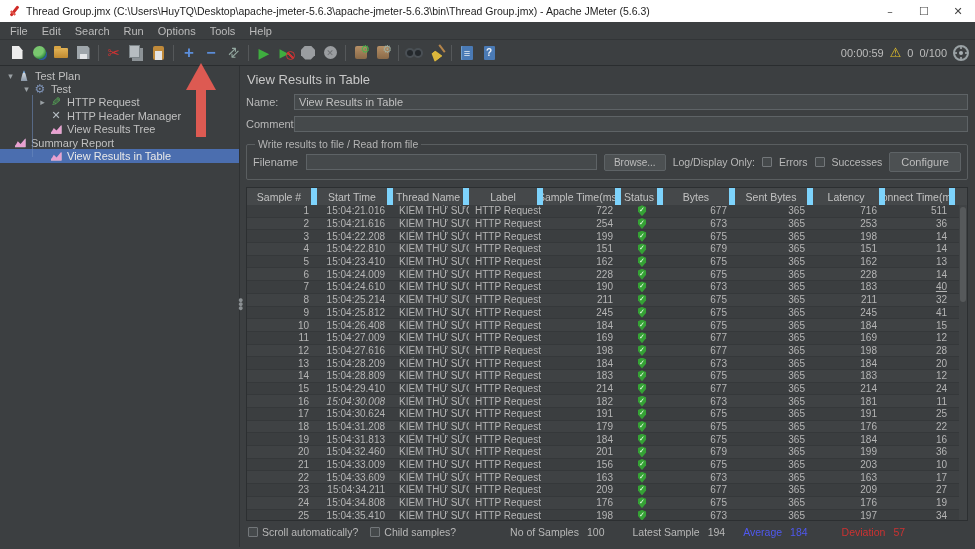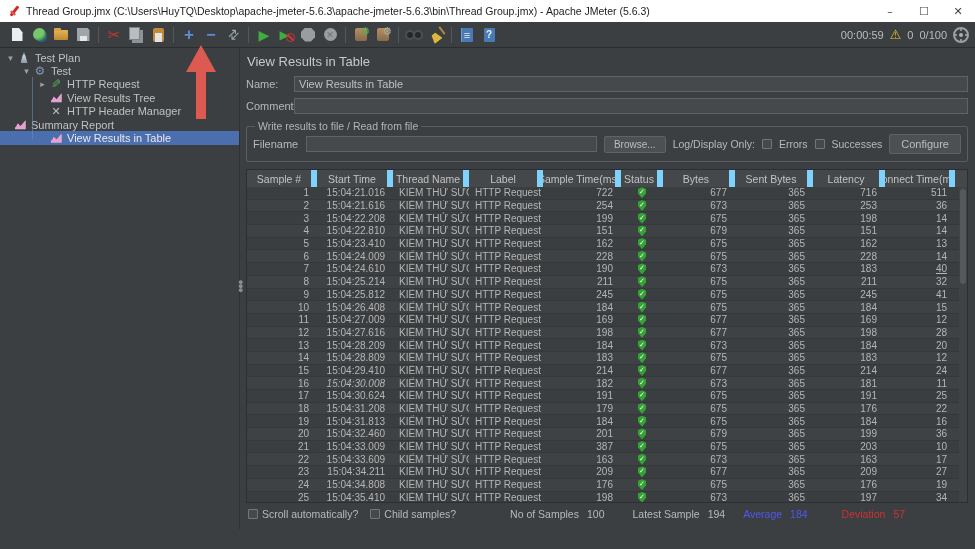--- a/index.html
+++ b/index.html
@@ -165,20 +165,29 @@
   <div class="titlebar">
     <span class="logo"></span>
     <span class="titletext">Thread Group.jmx (C:\Users\HuyTQ\Desktop\apache-jmeter-5.6.3\apache-jmeter-5.6.3\bin\Thread Group.jmx) - Apache JMeter (5.6.3)</span>
     <div class="wbtns">
       <span class="wbtn">–</span>
       <span class="wbtn">☐</span>
       <span class="wbtn">✕</span>
     </div>
   </div>
 
+  <div class="menubar">
+      <span class="mi">File</span>
+      <span class="mi">Edit</span>
+      <span class="mi">Search</span>
+      <span class="mi">Run</span>
+      <span class="mi">Options</span>
+      <span class="mi">Tools</span>
+      <span class="mi">Help</span>
+    </div>
 
   <div class="toolbar">
     <div class="tbicons">
         <div class="tbi i-new-file"></div>
         <div class="tbi i-templates"></div>
         <div class="tbi i-open"></div>
         <div class="tbi i-save"></div>
         <div class="tsep"></div>
         <div class="tbi i-cut"></div>
         <div class="tbi i-copy"></div>
@@ -225,27 +234,27 @@
             <span class="ti t-thread-group"></span>
             <span>Test</span>
           </div>
           <div class="trow" style="padding-left: 36px;">
             <span class="exp">▸</span>
             <span class="ti t-http-request"></span>
             <span>HTTP Request</span>
           </div>
           <div class="trow" style="padding-left: 36px;">
             <span class="exp"></span>
+            <span class="ti t-header-manager"></span>
+            <span>HTTP Header Manager</span>
+          </div>
+          <div class="trow" style="padding-left: 36px;">
+            <span class="exp"></span>
             <span class="ti t-listener"></span>
             <span>View Results Tree</span>
-          </div>
-          <div class="trow" style="padding-left: 36px;">
-            <span class="exp"></span>
-            <span class="ti t-header-manager"></span>
-            <span>HTTP Header Manager</span>
           </div>
           <div class="trow" style="">
             <span class="exp"></span>
             <span class="ti t-listener"></span>
             <span>Summary Report</span>
           </div>
           <div class="trow sel" style="padding-left: 36px;">
             <span class="exp"></span>
             <span class="ti t-listener"></span>
             <span>View Results in Table</span>
@@ -577,21 +586,21 @@
               <div class="cell r" style="width: 72px;">679</div>
               <div class="cell r" style="width: 78px;">365</div>
               <div class="cell r" style="width: 72px;">199</div>
               <div class="cell r" style="width: 70px;">36</div>
             </div>
             <div class="row norm">
               <div class="cell r" style="width: 70px;">21</div>
               <div class="cell r" style="width: 76px;">15:04:33.009</div>
               <div class="cell l" style="width: 76px;">KIỂM THỬ SỨC C...</div>
               <div class="cell l" style="width: 74px;">HTTP Request</div>
-              <div class="cell r" style="width: 78px;">387</div>
+              <div class="cell r" style="width: 78px;">156</div>
               <div class="cell c" style="width: 42px;">
                 <span class="shield"></span>
               </div>
               <div class="cell r" style="width: 72px;">675</div>
               <div class="cell r" style="width: 78px;">365</div>
               <div class="cell r" style="width: 72px;">203</div>
               <div class="cell r" style="width: 70px;">10</div>
             </div>
             <div class="row alt">
               <div class="cell r" style="width: 70px;">22</div>

